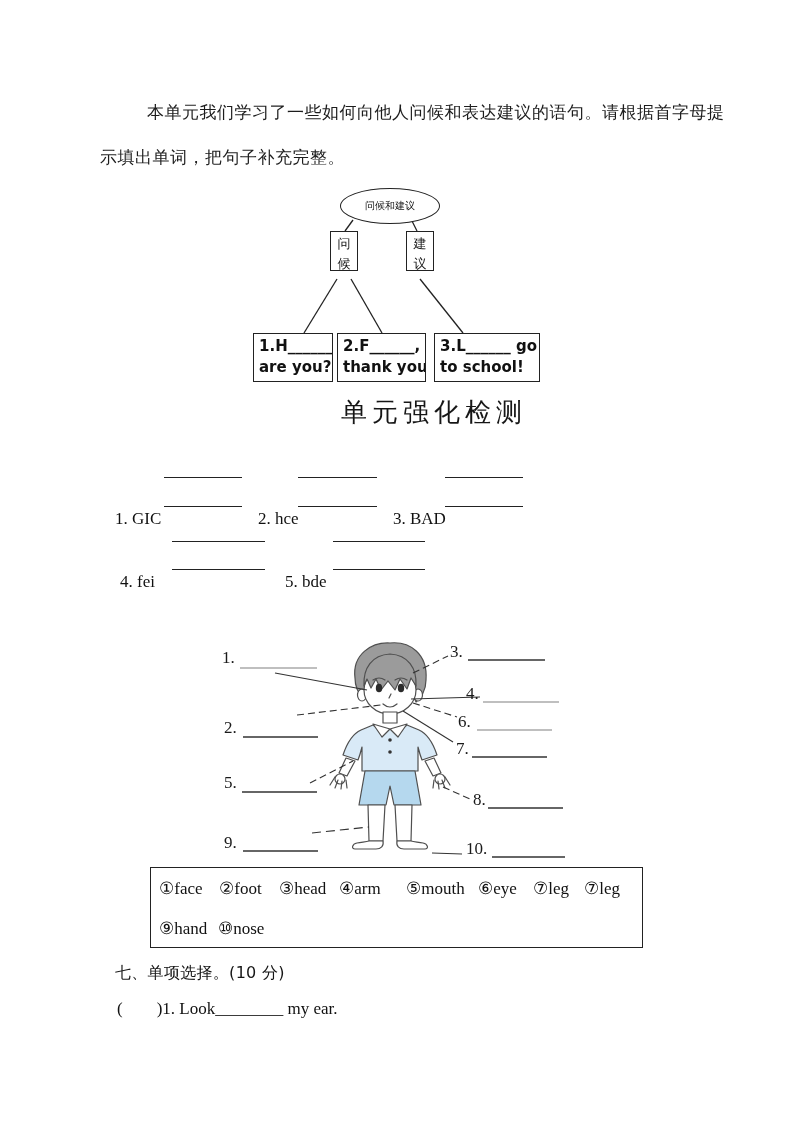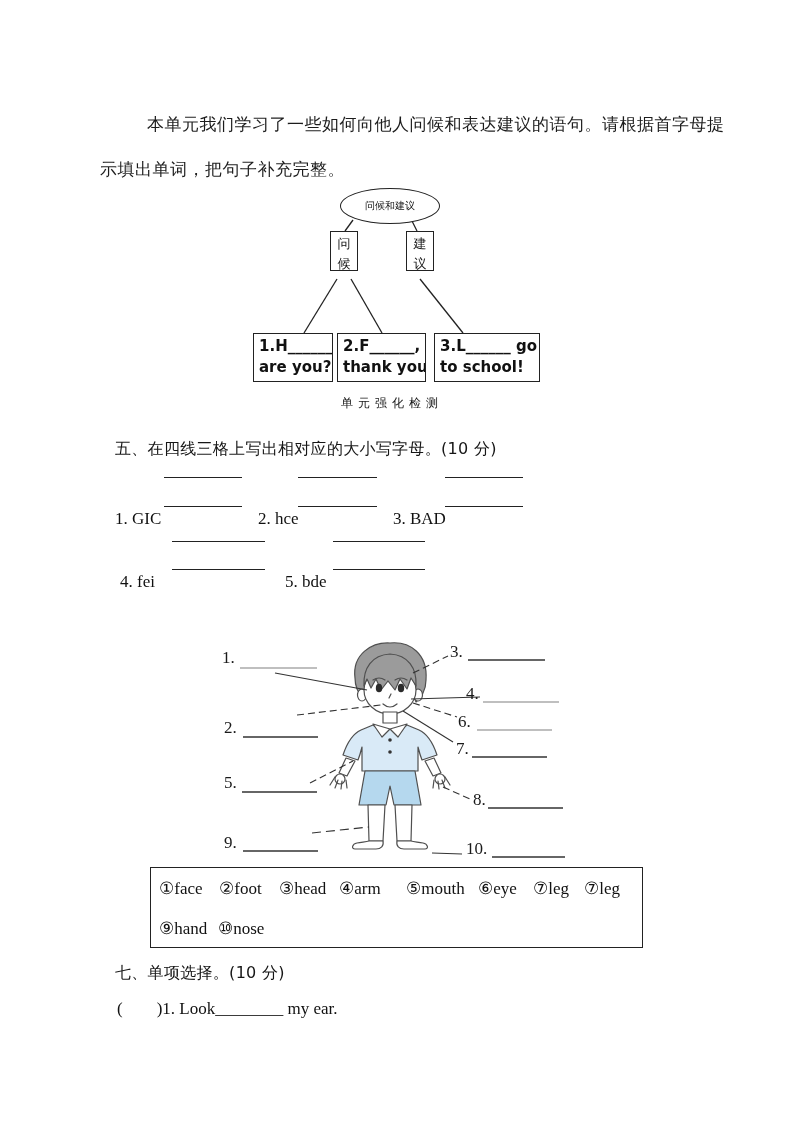--- a/index.html
+++ b/index.html
@@ -3,29 +3,29 @@
 <meta charset="utf-8">
 <style>
   html,body { margin:0; padding:0; background:#ffffff; }
   .page {
     position:relative; width:793px; height:1122px; margin:0 auto;
     background:#ffffff; overflow:hidden;
     font-family:"Liberation Serif", serif; color:#1a1a1a;
   }
   .cn {
     position:absolute; font-family:Liberation Sans, sans-serif;
-    font-size:17px; letter-spacing:0.5px; color:#1c1c1c; white-space:nowrap;margin-top:12px;
+    font-size:17px; letter-spacing:0.5px; color:#1c1c1c; white-space:nowrap;
   }
   .heading {
     position:absolute; font-family:"DejaVu Sans", sans-serif;
     font-size:16px; color:#161616; white-space:nowrap; letter-spacing:0.3px;
   }
   .page-title {
     position:absolute; font-family:"DejaVu Sans", sans-serif;
-    font-size:12px; letter-spacing:5px; color:#161616; white-space:nowrap;
+    font-size:26px; letter-spacing:5px; color:#161616; white-space:nowrap;
   }
   .en {
     position:absolute; font-family:"Liberation Serif", serif;
     font-size:17px; color:#111; white-space:pre;
   }
   
   .fc-ellipse {
     position:absolute; left:340px; top:188px; width:100px; height:36px;
     border:1.5px solid #222; border-radius:50%;
     display:flex; align-items:center; justify-content:center;
@@ -92,21 +92,20 @@
     <div>2.F______,</div>
     <div>thank you.</div>
   </div>
   <div class="abox" style="left:434px;width:106px;">
     <div>3.L______ go</div>
     <div>to school!</div>
   </div>
 
   <div class="page-title" style="left:341px;top:395px;">单元强化检测</div>
 
-  <div class="heading" style="left:115px;top:439px;">五、在四线三格上写出相对应的大小写字母。(10 分)</div>
 
   <div class="wline" style="left:164px;top:477px;width:78px;"></div>
   <div class="wline" style="left:298px;top:477px;width:79px;"></div>
   <div class="wline" style="left:445px;top:477px;width:78px;"></div>
   <div class="wline" style="left:164px;top:506px;width:78px;"></div>
   <div class="wline" style="left:298px;top:506px;width:79px;"></div>
   <div class="wline" style="left:445px;top:506px;width:78px;"></div>
   <div class="wline" style="left:172px;top:541px;width:93px;"></div>
   <div class="wline" style="left:333px;top:541px;width:92px;"></div>
   <div class="wline" style="left:172px;top:569px;width:93px;"></div>

